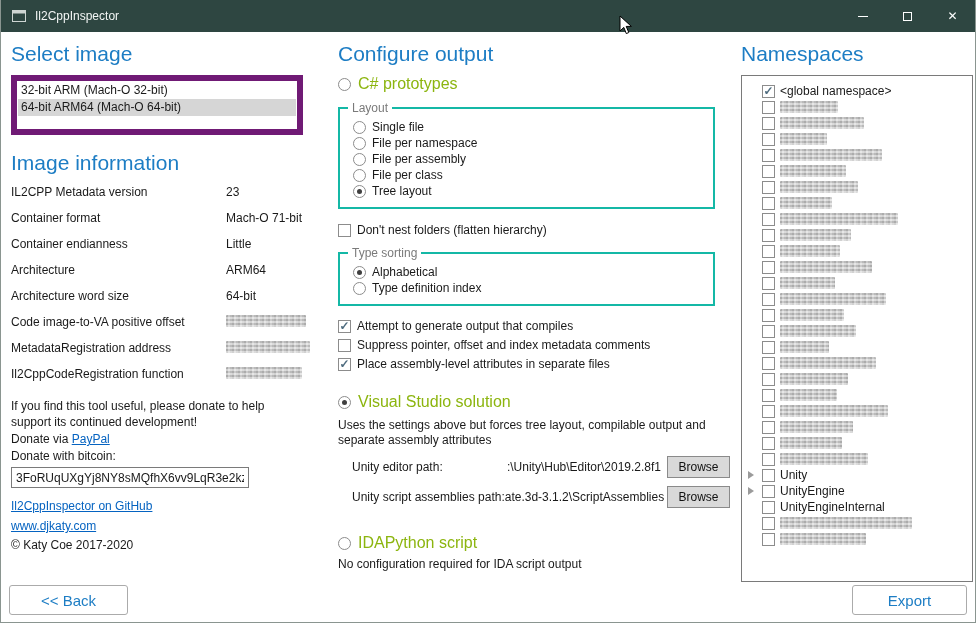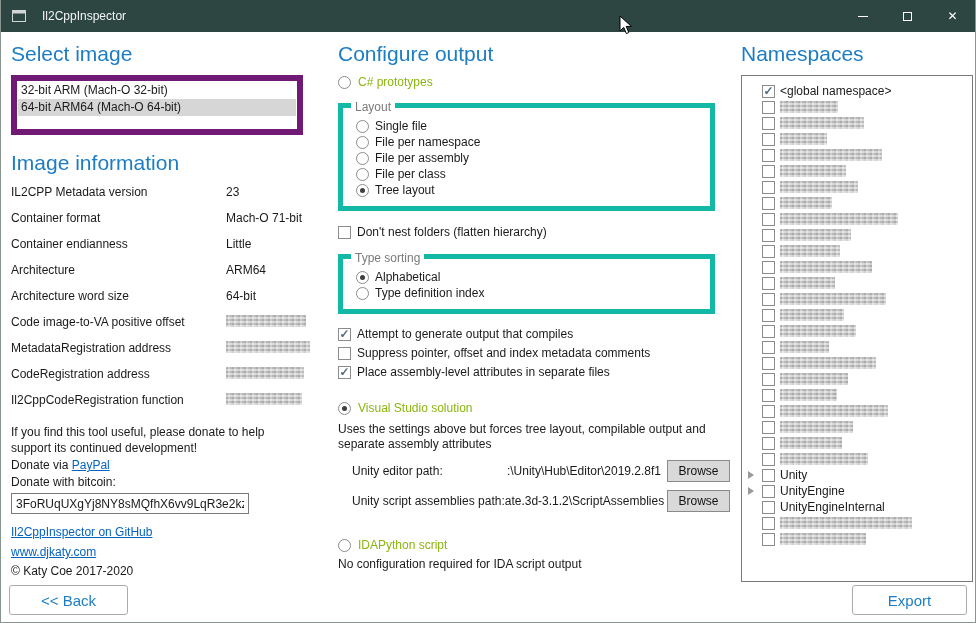--- a/index.html
+++ b/index.html
@@ -6,21 +6,21 @@
   html,body { width:976px; height:623px; }
   body {
     font-family:"Liberation Sans",sans-serif;
     font-size:12px; color:#1a1a1a; background:#fff; overflow:hidden;
   }
   .window { position:relative; width:976px; height:623px; background:#fff;
             border:1px solid #8a9590; border-top:none; }
 
   
   .titlebar { position:absolute; top:0; left:0; right:0; height:32px;
-              background:var(--titlebar,#2e4641); display:flex; align-items:center; color:#fff;gap:7px; }
+              background:var(--titlebar,#2e4641); display:flex; align-items:center; color:#fff; }
   .app-icon { width:16px; height:16px; margin:0 8px 0 10px; flex:none; }
   .title { font-size:12px; color:#f2f5f4; }
   .win-controls { margin-left:auto; display:flex; height:100%; }
   .win-btn { width:45px; height:100%; display:flex; align-items:center; justify-content:center; }
   .glyph-min { width:10px; height:1px; background:#fff; display:block; }
   .glyph-max { width:9px; height:9px; border:1px solid #fff; display:block; }
   .glyph-close { font-size:12px; color:#fff; line-height:1; }
 
   
   .h { font-size:21px; font-weight:400; color:var(--heading,#1d7dc4); margin:4px 0 9px; }
@@ -55,22 +55,22 @@
   .bitcoin-input { margin-top:3px; width:238px; height:21px; border:1px solid #7a7a7a;
         font:12px "Liberation Sans",sans-serif; padding:0 4px; color:#1a1a1a; }
   .block-link { display:block; width:max-content; line-height:16px; margin-top:4px; }
   .mt10 { margin-top:10px; }
   .copyright { margin-top:3px; line-height:16px; }
   .back-btn { left:8px; top:585px; width:119px; }
 
   
   .col-mid { position:absolute; left:337px; top:38px; width:392px; }
   .section-radio { display:flex; align-items:center; gap:7px; margin-top:9px; cursor:pointer; }
-  .green-label { font-size:12px; color:var(--green,#8cb50f); }
-  .groupbox { position:relative; border:5px solid #14b8a6; width:377px; margin-top:14px;
+  .green-label { font-size:16px; color:var(--green,#8cb50f); }
+  .groupbox { position:relative; border:2px solid #14b8a6; width:377px; margin-top:14px;
         padding:10px 8px 8px 13px; }
   .gb-label { position:absolute; top:-8px; left:8px; background:#fff; padding:0 4px; color:#7a7a7a; }
   .opt, .chk-row { display:flex; align-items:center; gap:6px; height:16px; cursor:pointer; }
   .flatten { margin-top:13px; }
   .gb-sorting { margin-top:14px; }
   .chk-stack { margin-top:12px; display:flex; flex-direction:column; gap:3px; }
   .section-radio.vs { margin-top:21px; }
   .vs-desc { margin-top:7px; width:370px; line-height:15px; }
   .path-row { display:flex; align-items:center; margin:8px 0 0 14px; }
   .path-label { flex:none; }
@@ -168,24 +168,20 @@
         <div class="info-row">
           <span class="info-label">Code image-to-VA positive offset</span>
           <span class="info-value redacted" style="width: 80px;"></span>
         </div>
 
         <div class="info-row">
           <span class="info-label">MetadataRegistration address</span>
           <span class="info-value redacted" style="width: 84px;"></span>
         </div>
 
-        <div class="info-row">
-          <span class="info-label">CodeRegistration address</span>
-          <span class="info-value redacted" style="width: 78px;"></span>
-        </div>
 
         <div class="info-row">
           <span class="info-label">Il2CppCodeRegistration function</span>
           <span class="info-value redacted" style="width: 76px;"></span>
         </div>
       </div>
 
     <p class="donate-text">If you find this tool useful, please donate to help support its continued development!</p>
     <div class="donate-line">
       <span>Donate via </span><a class="link">PayPal</a>

